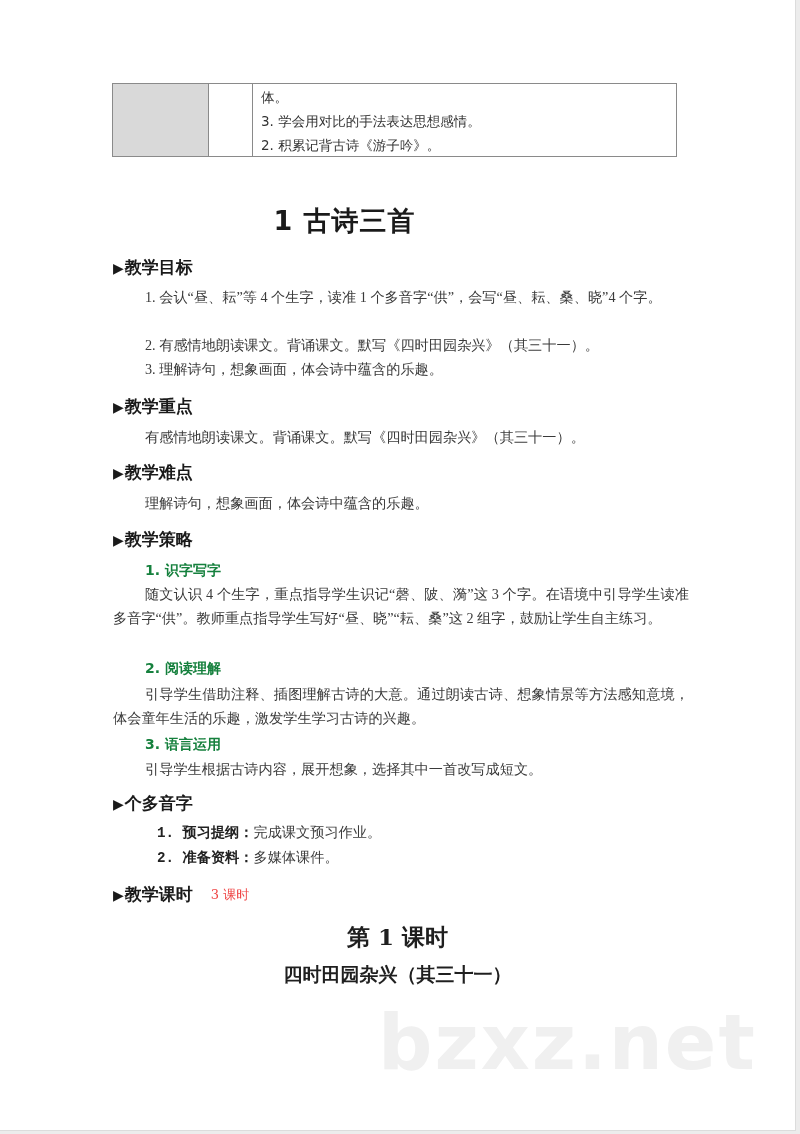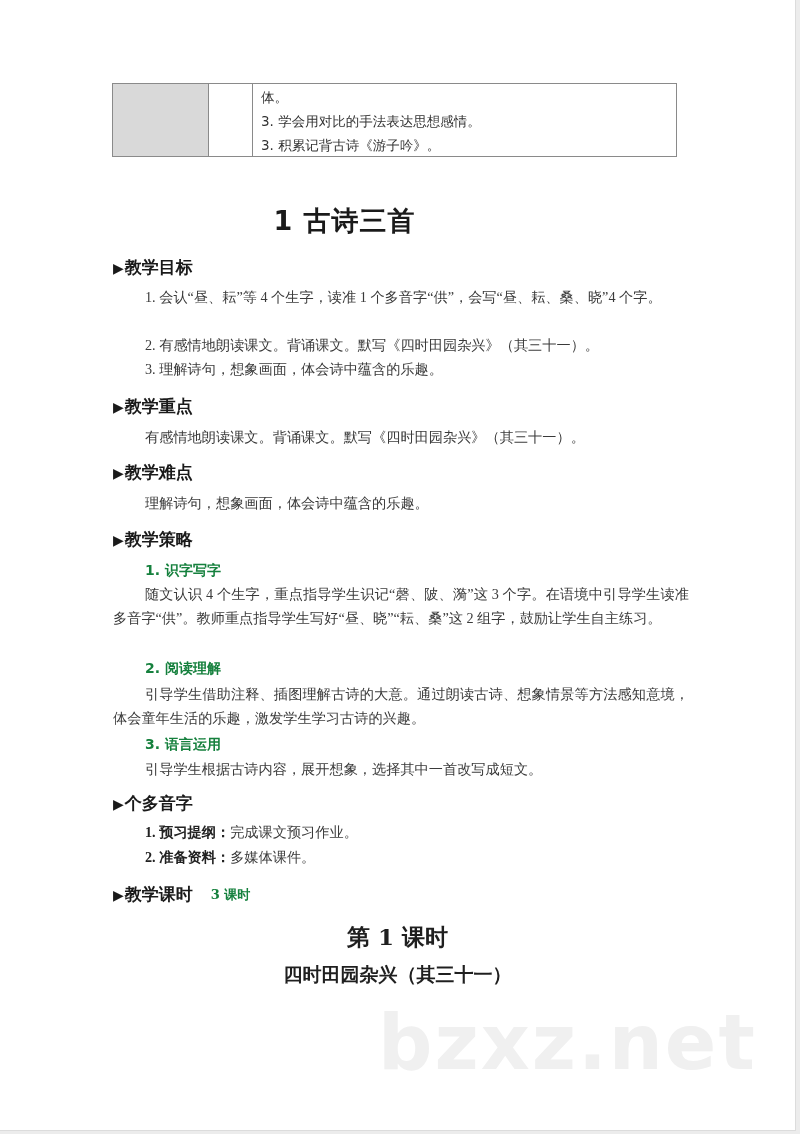--- a/index.html
+++ b/index.html
@@ -33,34 +33,34 @@
     position: absolute; left: 0; top: 203px; width: 689px; text-align: center;
     font-family: "DejaVu Sans", sans-serif; font-weight: bold; font-size: 27px; color: #1a1a1a;
     letter-spacing: 1px;
   }
   .h {
     position: absolute; left: 113px;
     font-family: "DejaVu Sans", sans-serif; font-weight: bold; font-size: 17px; color: #1a1a1a;
     display: flex; align-items: center;
   }
   .h .tri { font-size: 14px; margin-right: 1px; }
-  .h .extra { font-family: "DejaVu Serif", serif; font-weight: bold; font-size: 13px; color: #15803d; margin-left: 18px; }
+  .h .extra { font-family: "DejaVu Serif", serif; font-weight: normal; font-size: 13px; color: #ef4444; margin-left: 18px; }
   .p {
     position: absolute; left: 113px; width: 576px;
     font-size: 14.2px; line-height: 24px; color: #3a3a3a;
     text-indent: 32px; text-align: justify; font-family: Liberation Serif, serif;
   }
   .sub {
     position: absolute; left: 145px;
     font-family: "DejaVu Sans", sans-serif; font-weight: bold; font-size: 14px; color: #15803d;
   }
   .prep {
     position: absolute; left: 145px; font-size: 14.2px; color: #3a3a3a;
   }
-  .prep b { font-family: Liberation Serif, serif; color: #222; }
+  .prep b { font-family: Liberation Mono, monospace; color: #222; margin-left: 12px; }
   .period-title {
     position: absolute; left: 0; width: 795px; text-align: center;
     font-family: "DejaVu Serif", serif; font-weight: bold; color: #1f1f1f;
   }
   .watermark {
     position: absolute; left: 378px; top: 998px;
     font-family: "DejaVu Sans", sans-serif; font-weight: bold; font-size: 76px;
     color: #f0f0f0; letter-spacing: 2px;
   }
 </style>
@@ -68,21 +68,21 @@
 <body>
 
 <div class="page">
 
   <div class="obj-table">
     <div class="c1"></div>
     <div class="c2"></div>
     <div class="c3">
       <div>体。</div>
       <div>3. 学会用对比的手法表达思想感情。</div>
-      <div>3. 积累记背古诗《游子吟》。</div>
+      <div>2. 积累记背古诗《游子吟》。</div>
     </div>
   </div>
 
   <div class="lesson-title">1  古诗三首</div>
 
   <div class="h" style="top:256px">
     <span class="tri">▶</span>
     <span>教学目标</span>
   </div>
   <div class="p" style="top:285px">1. 会认“昼、耘”等 4 个生字，读准 1 个多音字“供”，会写“昼、耘、桑、晓”4 个字。</div>

